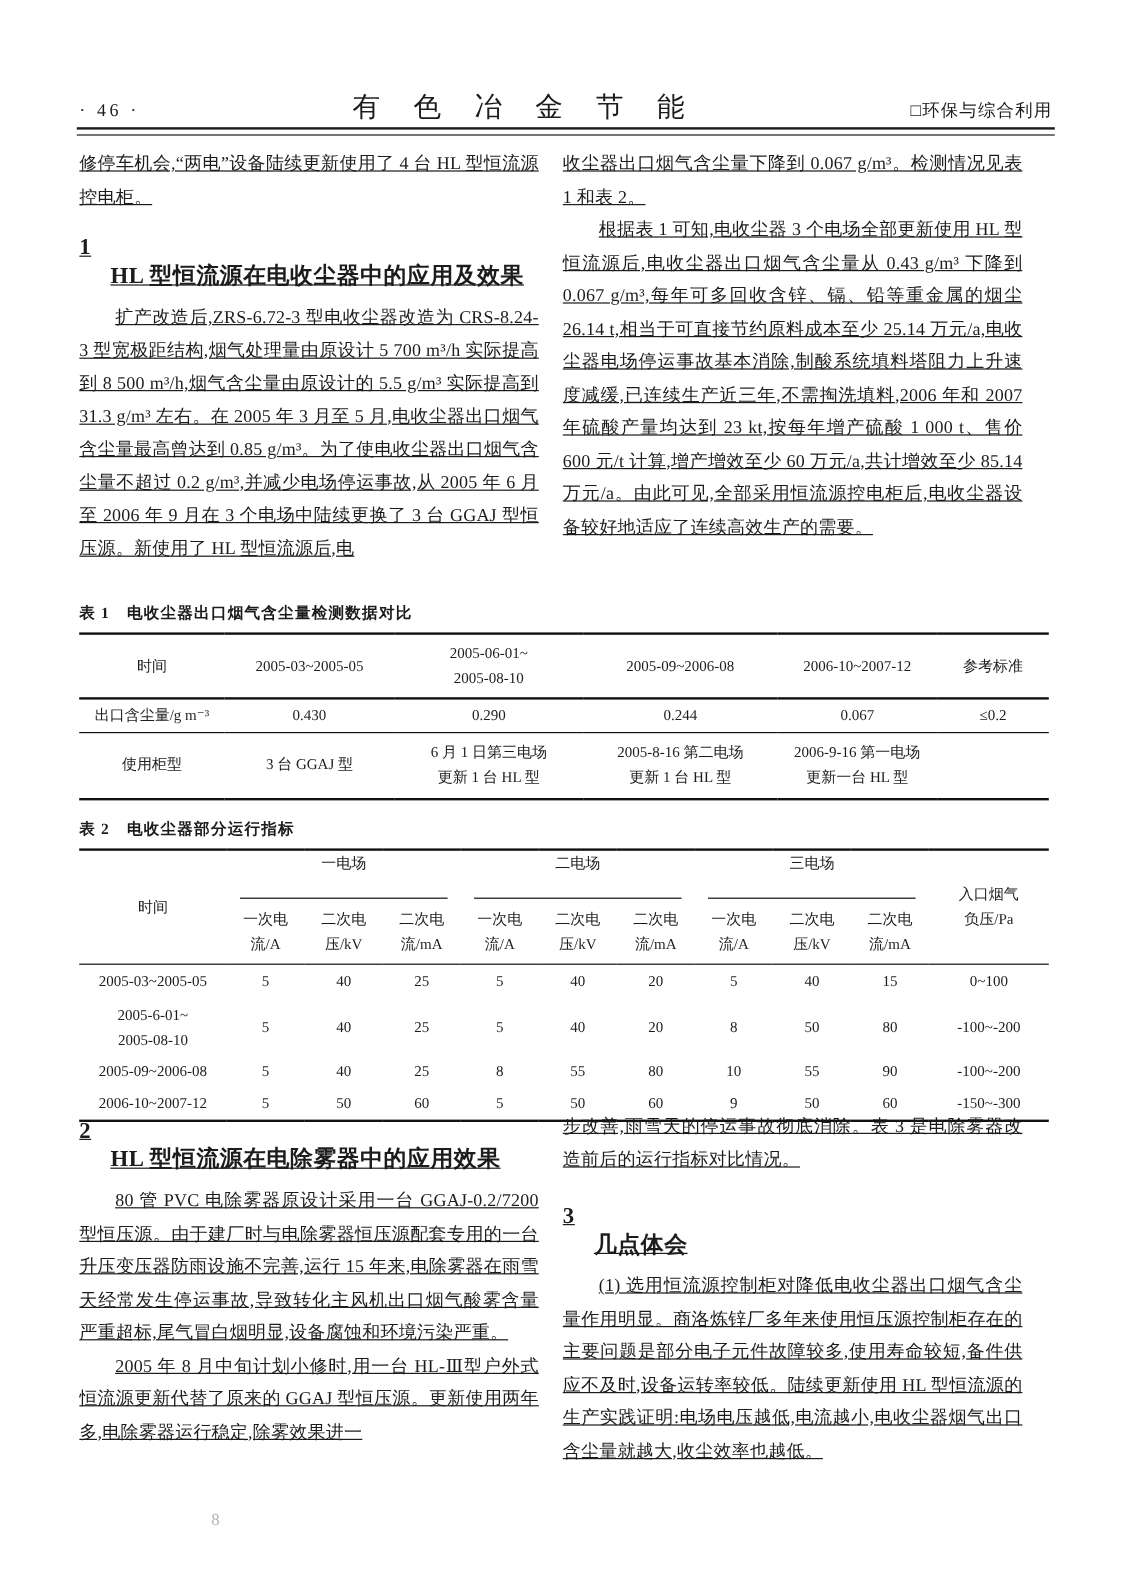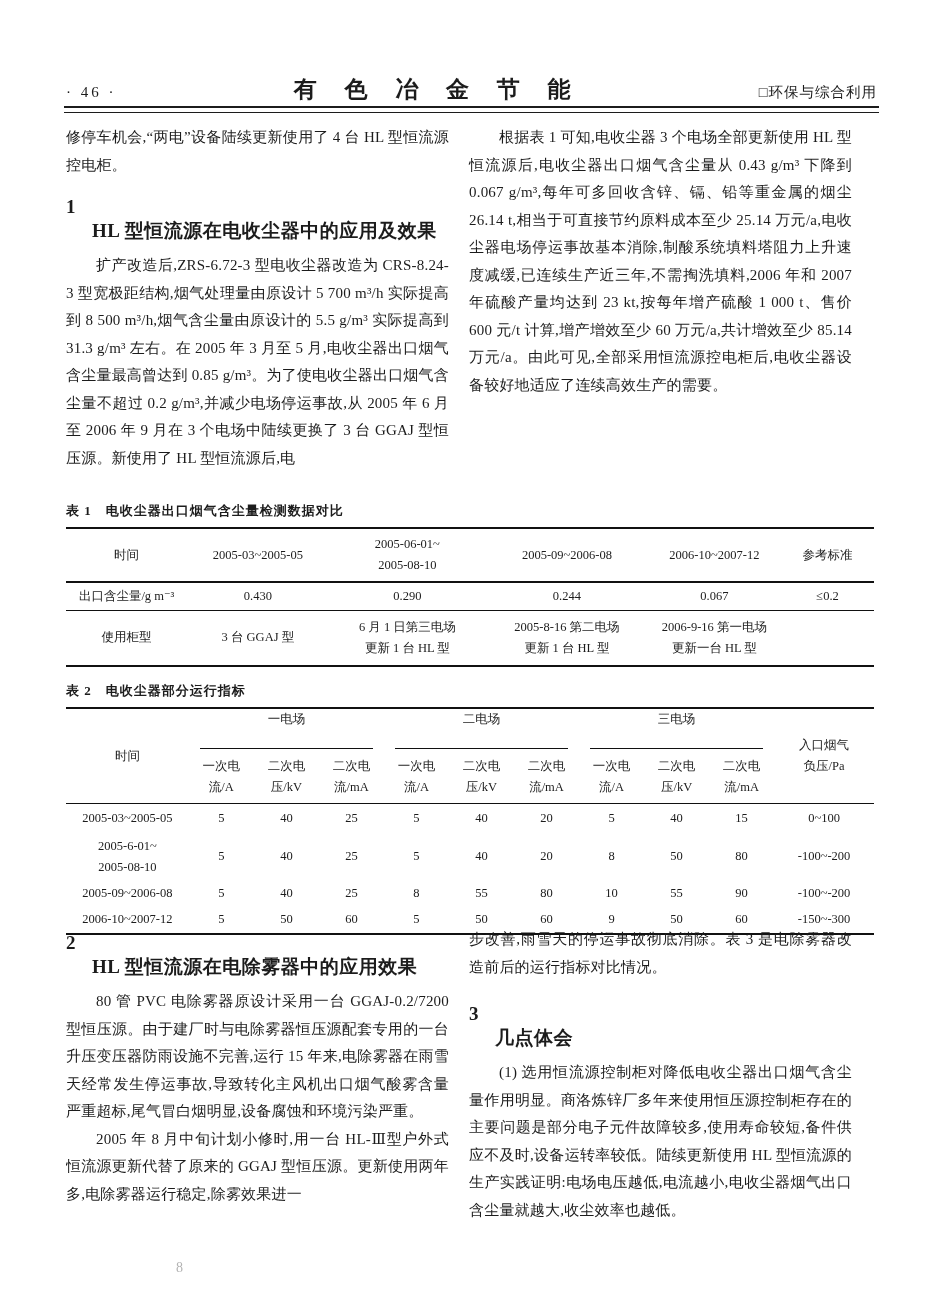--- a/index.html
+++ b/index.html
@@ -9,28 +9,28 @@
     font-family:"Liberation Serif","DejaVu Serif","DejaVu Sans",serif;
     color:#1c1c1c;
   }
   
   .pg-header {
     position:absolute; left:66px; right:58px; top:74px;
     display:flex; justify-content:space-between; align-items:baseline;
     font-size:15px;
   }
   .folio-left { letter-spacing:3px; }
-  .jtitle { font-size:23px; letter-spacing:11px; font-weight:700; }
+  .jtitle { font-size:23px; letter-spacing:11px; font-weight:400; }
   .col-label { font-size:14.5px; letter-spacing:1px; }
   .double-rule {
     position:absolute; left:64px; right:56px; top:106px; height:4px;
     border-top:2px solid #1c1c1c; border-bottom:1px solid #1c1c1c;
   }
   
-  .cols { position:absolute; left:66px; width:810px; display:flex; gap:20px; }
+  .cols { position:absolute; left:66px; width:810px; display:flex; gap:20px;text-decoration:underline; }
   .top-cols { top:124px; height:380px; overflow:hidden; }
   .bottom-cols { top:926px; height:352px; overflow:hidden; }
   .col { width:383px; }
   .body {
     margin:0; font-size:15px; line-height:27.5px;
     text-align:justify; letter-spacing:0.2px;
   }
   .indent { text-indent:2em; }
   .sec-heading {
     display:flex; gap:16px; margin:13px 0 7px 0;
@@ -86,20 +86,21 @@
   <section class="cols top-cols">
     <div class="col">
       <p class="body">修停车机会,“两电”设备陆续更新使用了 4 台 HL 型恒流源控电柜。</p>
       <div class="sec-heading">
         <span class="sec-no">1</span>
         <span class="sec-title">HL 型恒流源在电收尘器中的应用及效果</span>
       </div>
       <p class="body indent">扩产改造后,ZRS-6.72-3 型电收尘器改造为 CRS-8.24-3 型宽极距结构,烟气处理量由原设计 5 700 m³/h 实际提高到 8 500 m³/h,烟气含尘量由原设计的 5.5 g/m³ 实际提高到 31.3 g/m³ 左右。在 2005 年 3 月至 5 月,电收尘器出口烟气含尘量最高曾达到 0.85 g/m³。为了使电收尘器出口烟气含尘量不超过 0.2 g/m³,并减少电场停运事故,从 2005 年 6 月至 2006 年 9 月在 3 个电场中陆续更换了 3 台 GGAJ 型恒压源。新使用了 HL 型恒流源后,电</p>
     </div>
     <div class="col">
+      <p class="body">收尘器出口烟气含尘量下降到 0.067 g/m³。检测情况见表 1 和表 2。</p>
       <p class="body indent">根据表 1 可知,电收尘器 3 个电场全部更新使用 HL 型恒流源后,电收尘器出口烟气含尘量从 0.43 g/m³ 下降到 0.067 g/m³,每年可多回收含锌、镉、铅等重金属的烟尘 26.14 t,相当于可直接节约原料成本至少 25.14 万元/a,电收尘器电场停运事故基本消除,制酸系统填料塔阻力上升速度减缓,已连续生产近三年,不需掏洗填料,2006 年和 2007 年硫酸产量均达到 23 kt,按每年增产硫酸 1 000 t、售价 600 元/t 计算,增产增效至少 60 万元/a,共计增效至少 85.14 万元/a。由此可见,全部采用恒流源控电柜后,电收尘器设备较好地适应了连续高效生产的需要。</p>
     </div>
   </section>
 
   <div class="tableblock t1">
     <div class="tcaption">表 1　电收尘器出口烟气含尘量检测数据对比</div>
     <table>
       <colgroup>
         <col style="width:15%">
           <col style="width:17.5%">

